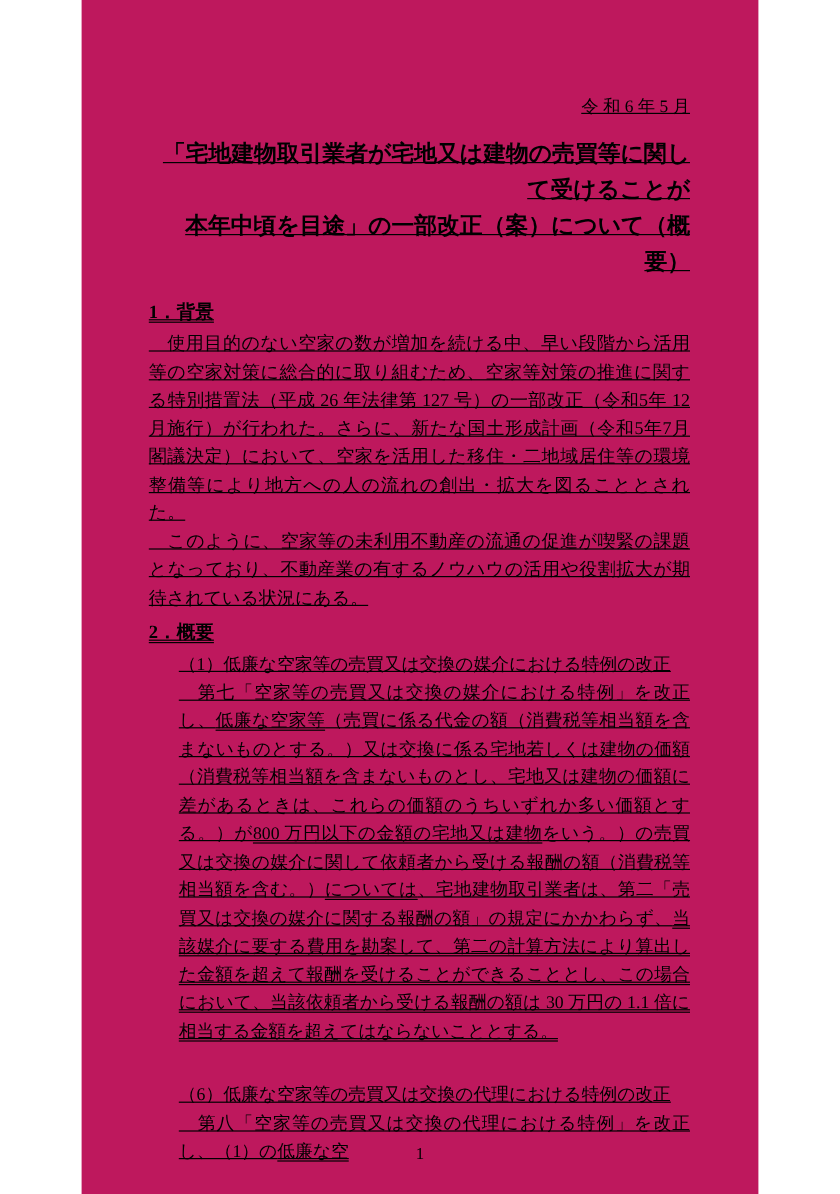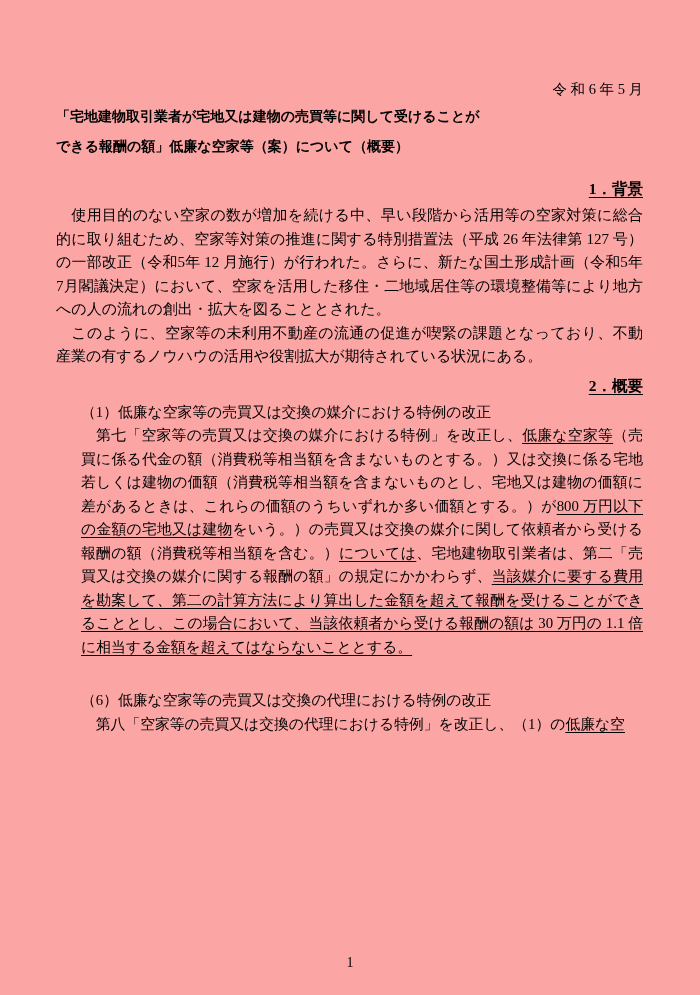--- a/index.html
+++ b/index.html
@@ -2,50 +2,51 @@
 <html><head>
 <meta charset="utf-8">
 <style>
   html, body {
     margin: 0;
     padding: 0;
     background: #ffffff;
   }
   .page {
     position: relative;
-    width: 700px;
+    width: 564px;
     height: 995px;
     margin: 0 auto;
-    background: #fca5a5;
+    background: #be185d;
     color: #000000;
     font-family: "Liberation Serif", "DejaVu Serif", serif;
     overflow: hidden;
+    text-decoration: underline;
   }
   .content {
     padding: 76px 57px 0 56px;
   }
   .date-block {
     text-align: right;
     font-size: 14.5px;
     line-height: 26px;
   }
   .doc-title {
-    text-align: left;
-    font-size: 14px;
+    margin-top: 12px;
+    text-align: right;
+    font-size: 19px;
     font-weight: bold;
     line-height: 30px;
   }
   .section-heading {
     margin-top: 15px;
     font-size: 15.5px;
     font-weight: bold;
     text-decoration: underline;
     text-underline-offset: 3px;
     line-height: 24px;
-    text-align: right;
   }
   .body-text {
     font-size: 15px;
     line-height: 23.5px;
     text-align: justify;
   }
   p.para {
     margin: 0;
   }
   p.para.gap-before {
@@ -89,21 +90,21 @@
 
 <div class="page">
   <div class="content">
 
     <div class="date-block">
       <div>令 和 6 年 5 月</div>
     </div>
 
     <div class="doc-title">
       <div>「宅地建物取引業者が宅地又は建物の売買等に関して受けることが</div>
-      <div>できる報酬の額」低廉な空家等（案）について（概要）</div>
+      <div>本年中頃を目途」の一部改正（案）について（概要）</div>
     </div>
 
     <div class="section-heading">1．背景</div>
 
     <div class="body-text sec1-body">
       <p class="para">　使用目的のない空家の数が増加を続ける中、早い段階から活用等の空家対策に総合的に取り組むため、空家等対策の推進に関する特別措置法（平成 26 年法律第 127 号）の一部改正（令和5年 12 月施行）が行われた。さらに、新たな国土形成計画（令和5年7月閣議決定）において、空家を活用した移住・二地域居住等の環境整備等により地方への人の流れの創出・拡大を図ることとされた。</p>
       <p class="para">　このように、空家等の未利用不動産の流通の促進が喫緊の課題となっており、不動産業の有するノウハウの活用や役割拡大が期待されている状況にある。</p>
     </div>
 
     <div class="section-heading" style="margin-top:5px;">2．概要</div>

